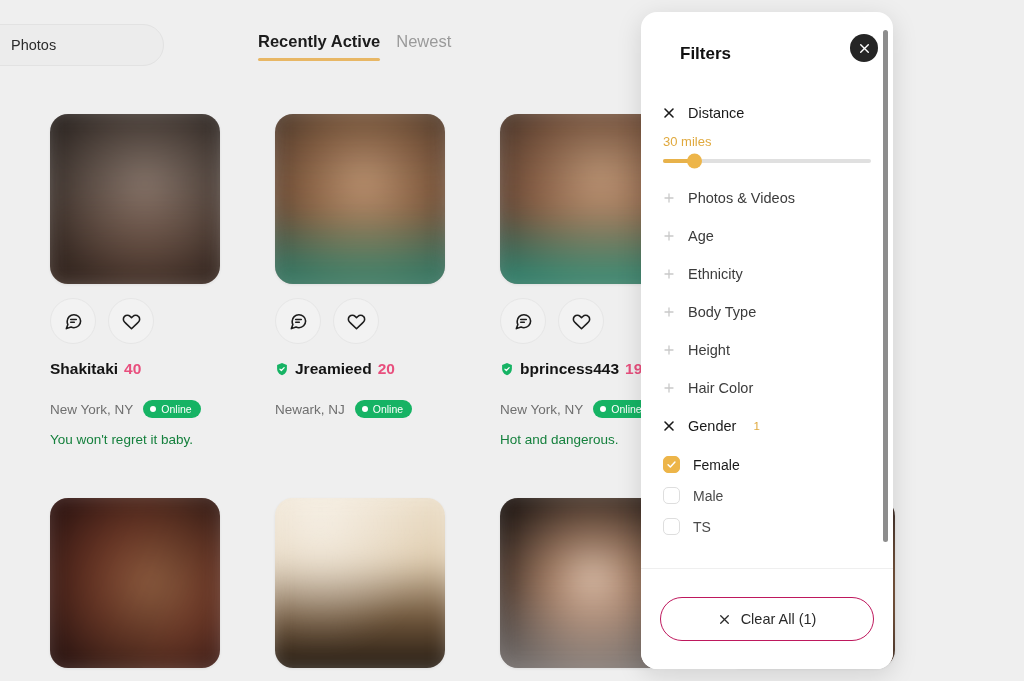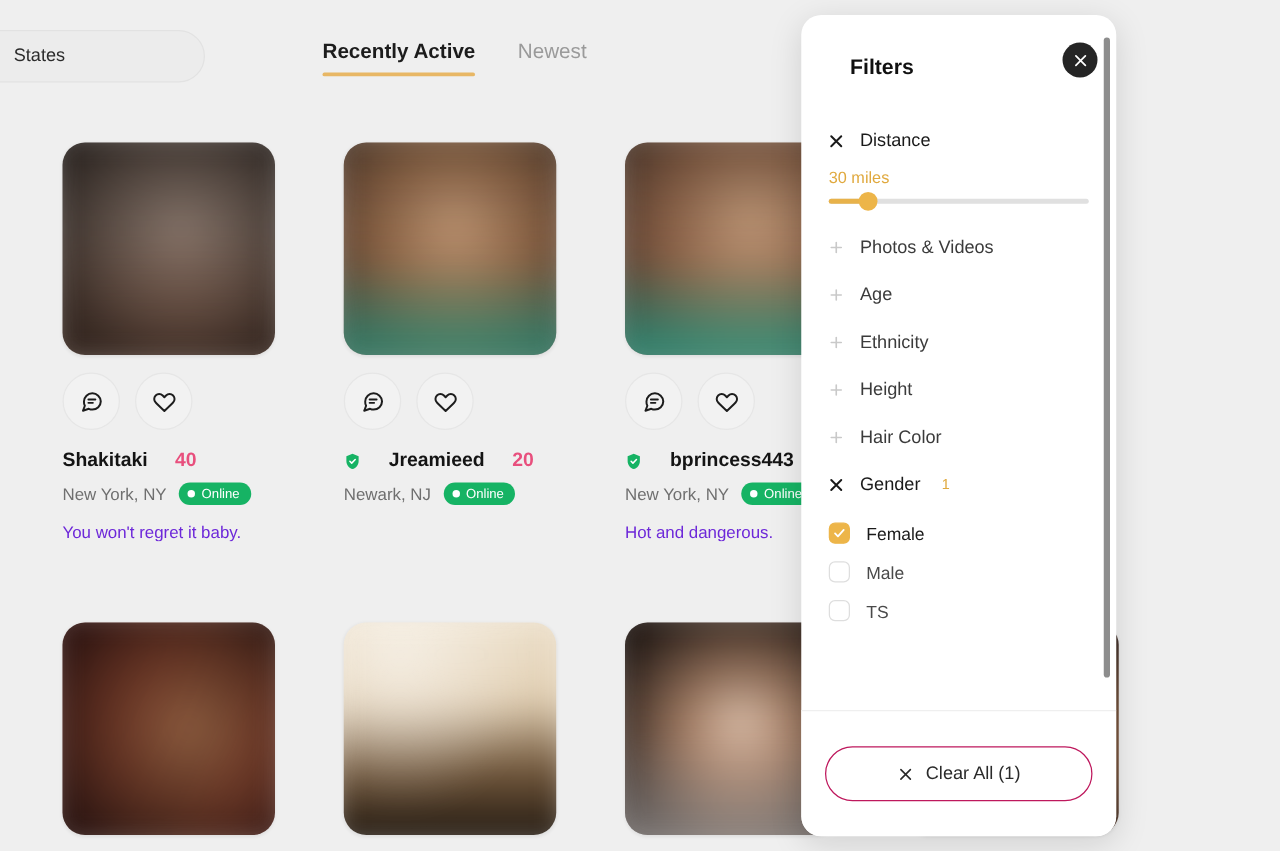--- a/index.html
+++ b/index.html
@@ -32,21 +32,21 @@
   .location-field .loc-text {
     font-size: 14.5px;
     color: #2b2b2b;
     white-space: nowrap;
   }
 
   .tabs {
     position: absolute;
     left: 258px; top: 32px;
     display: flex; align-items: flex-start;
-    gap: 34px;
+    gap: 16px;
   }
   .tab {
     font-size: 16.5px;
     color: #9a9a9a;
     padding-bottom: 10px;
     position: relative;
     white-space: nowrap;
     cursor: pointer;
   }
   .tab.active { color: #1c1c1c; font-weight: 600; }
@@ -89,50 +89,50 @@
     border-radius: 50%;
     background: #f2f2f2;
     border: 1px solid #e6e6e6;
     display: flex; align-items: center; justify-content: center;
     cursor: pointer;
     box-sizing: border-box;
   }
   .act-btn svg { display: block; }
 
   .name-line {
-    display: flex; align-items: center; gap: 22px;
+    display: flex; align-items: center; gap: 6px;
     margin-top: 16px;
   }
   .verified-badge { flex: 0 0 auto; display: block; }
   .uname {
     font-size: 15.5px; font-weight: 700; color: #141414;
     white-space: nowrap;
   }
   .uage { font-size: 15.5px; font-weight: 600; color: #e84f7d; }
 
   .meta-line {
     display: flex; align-items: center;
-    margin-top: 8px; gap: 10px;
+    margin-top: 22px; gap: 10px;
   }
   .city { font-size: 13.5px; color: #6f6f6f; white-space: nowrap; }
   .online-pill {
     display: inline-flex; align-items: center; gap: 5px;
     background: #16b364; color: #ffffff;
     font-size: 10.5px;
     border-radius: 10px;
     padding: 3px 9px 3px 7px;
     white-space: nowrap;
   }
   .online-dot {
     width: 6px; height: 6px; border-radius: 50%;
     background: #ffffff; display: block;
   }
   .bio {
     margin-top: 14px;
-    font-size: 13.5px; color: #6d28d9;
+    font-size: 13.5px; color: #15803d;
     white-space: nowrap; overflow: hidden;
     max-width: 200px;
   }
 
   .verified-tag {
     position: absolute;
     background: #21b9a4;
     color: #ffffff;
     font-size: 12px;
     font-weight: 600;
@@ -273,21 +273,21 @@
     background: #8d8d8d;
     cursor: pointer;
   }
 </style>
 </head>
 <body>
 
 <div id="root">
 
   <div class="location-field">
-    <span class="loc-text">States</span>
+    <span class="loc-text">Photos</span>
   </div>
 
   <div class="tabs">
     <div class="tab active">
       <span>Recently Active</span>
     </div>
     <div class="tab">
       <span>Newest</span>
     </div>
   </div>
@@ -488,20 +488,26 @@
           <span class="fl-label">Age</span>
         </div>
 
         <div class="filter-row">
           <svg class="sign" viewBox="0 0 24 24" fill="none" stroke="#c9c9c9" stroke-width="2.6" stroke-linecap="round">
             <path d="M12 4 V20 M4 12 H20"></path>
           </svg>
           <span class="fl-label">Ethnicity</span>
         </div>
 
+        <div class="filter-row">
+          <svg class="sign" viewBox="0 0 24 24" fill="none" stroke="#c9c9c9" stroke-width="2.6" stroke-linecap="round">
+            <path d="M12 4 V20 M4 12 H20"></path>
+          </svg>
+          <span class="fl-label">Body Type</span>
+        </div>
 
         <div class="filter-row">
           <svg class="sign" viewBox="0 0 24 24" fill="none" stroke="#c9c9c9" stroke-width="2.6" stroke-linecap="round">
             <path d="M12 4 V20 M4 12 H20"></path>
           </svg>
           <span class="fl-label">Height</span>
         </div>
 
         <div class="filter-row">
           <svg class="sign" viewBox="0 0 24 24" fill="none" stroke="#c9c9c9" stroke-width="2.6" stroke-linecap="round">

